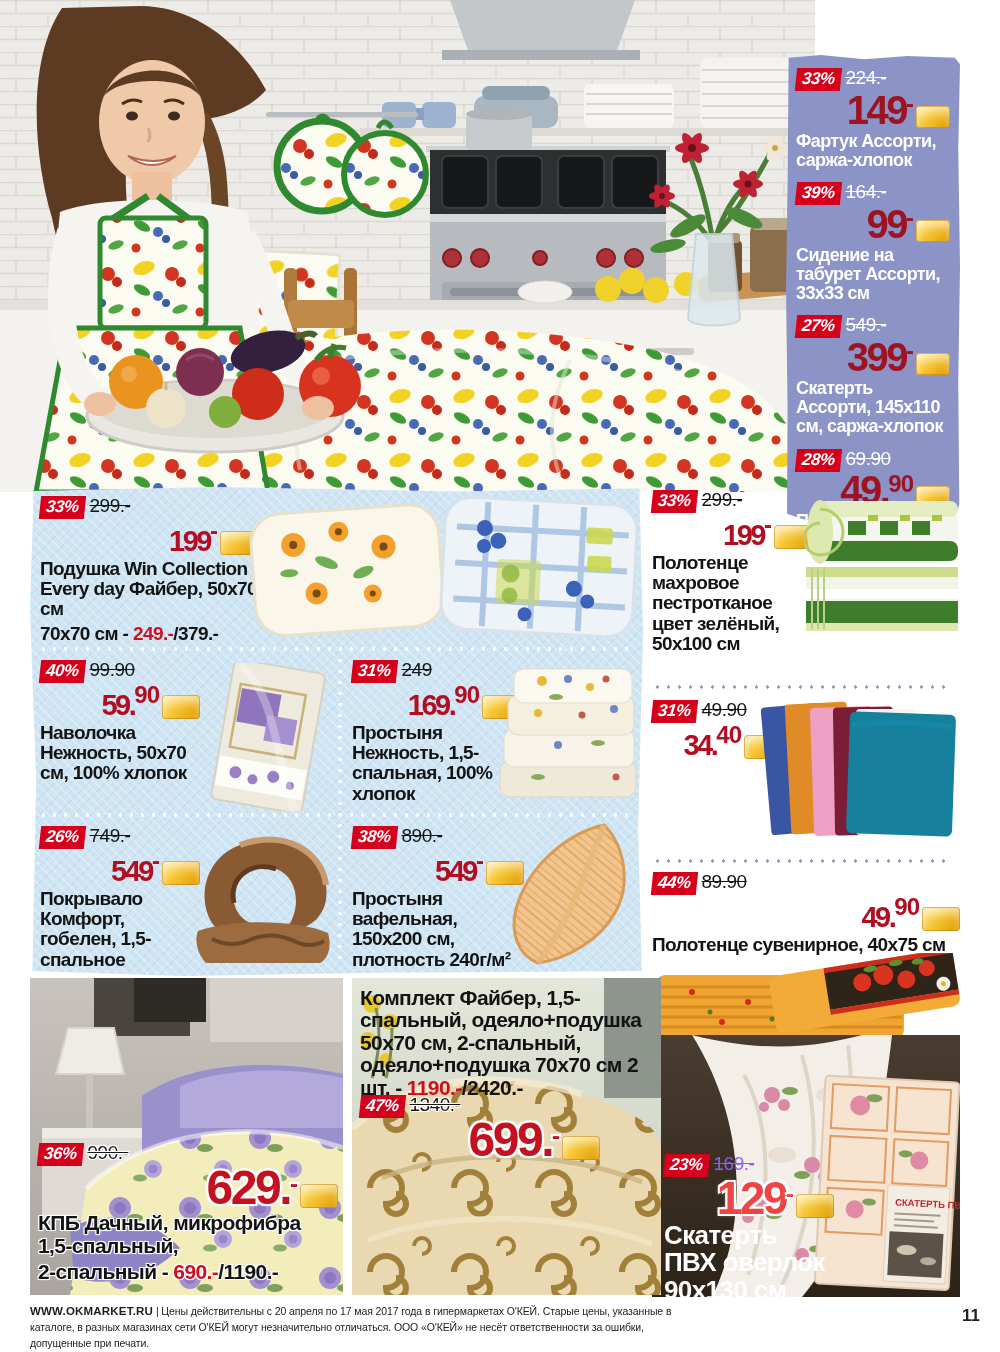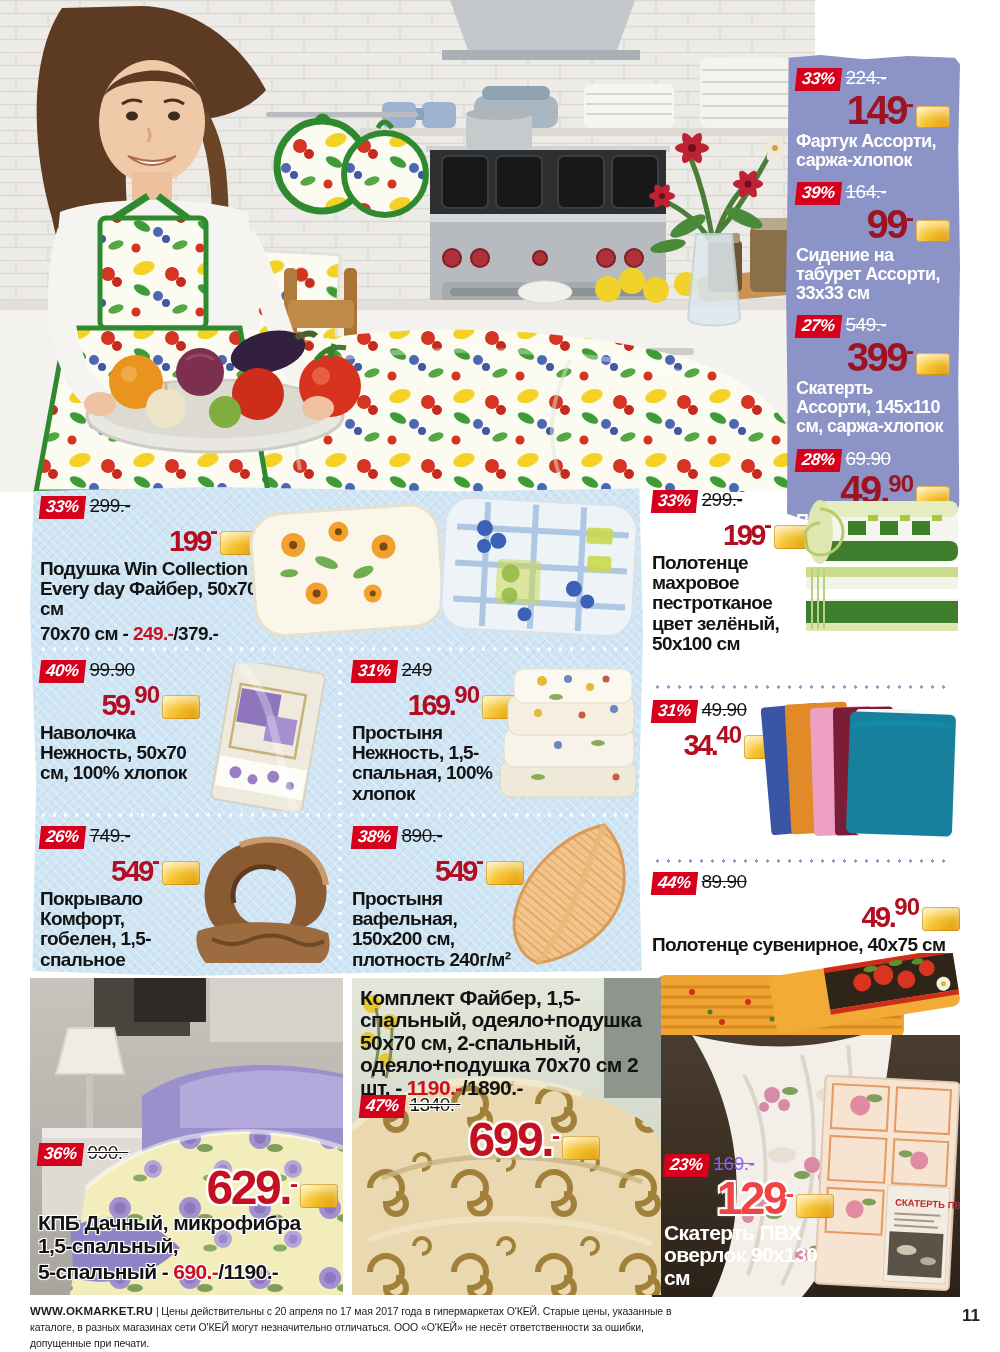--- a/index.html
+++ b/index.html
@@ -591,21 +591,21 @@
           <text x="244" y="170" font-size="9.5" font-weight="bold" fill="#c2272d">СКАТЕРТЬ ПВХ</text>
           <path d="M244 178h46M244 184h40M244 190h44" stroke="#a39a8a" stroke-width="2"></path>
           <rect x="240" y="196" width="54" height="44" fill="#5b5248"></rect>
           <ellipse cx="258" cy="214" rx="10" ry="5" fill="#cfc4b2"></ellipse>
             <ellipse cx="280" cy="224" rx="8" ry="4" fill="#b8ac98"></ellipse>
         </g>
       </svg>
       <div class="abs" style="left:12px;top:118px;width:170px">
         <div><span class="badge">23%</span><span class="old" style="color:#8b5cf6">169.-</span></div>
         <div class="priceline"><span class="price outline-red" style="color:#ef4444"><span class="main" style="font-size:46px">129</span><sup>-</sup></span><span class="card"></span></div>
-        <div class="pname whitename" style="font-size:21px">Скатерть ПВХ оверлок 90х130 см</div>
+        <div class="pname whitename" style="font-size:26px">Скатерть ПВХ оверлок 90х130 см</div>
       </div>
     </div>
   </section>
 
   <section class="abs" style="left:30px;top:978px;width:313px;height:317px">
     <svg width="313" height="317" viewBox="0 0 313 317" style="position:absolute;left:0;top:0">
       <defs>
         <linearGradient id="wall" x1="0" y1="0" x2="0" y2="1">
             <stop offset="0" stop-color="#c8c3bc"></stop>
             <stop offset="1" stop-color="#a9a49e"></stop>
@@ -631,21 +631,21 @@
       <path d="M112 118 C160 84,240 80,313 96 L313 180 L112 180 Z" fill="#9a91cc"></path>
       <path d="M150 108 C190 90,260 88,313 100 L313 150 L150 150 Z" fill="#b3aadb"></path>
       <path d="M56 210 C120 150,230 140,313 170 L313 317 L40 317 Z" fill="url(#rose)"></path>
       <path d="M56 210 C120 150,230 140,313 170" stroke="#ffffff" stroke-width="5" fill="none" opacity=".5"></path>
       <path d="M40 250 C80 230,120 240,150 270 C120 300,80 310,44 300 Z" fill="#8d84c6"></path>
     </svg>
     <div class="abs" style="left:8px;top:164px;width:300px">
       <div><span class="badge">36%</span><span class="old outline-dark">990.-</span></div>
       <div class="priceline"><span class="price outline-red"><span class="main" style="font-size:48px">629.</span><sup>-</sup></span><span class="card"></span></div>
       <div class="pname outline-dark" style="font-size:21px">КПБ Дачный, микрофибра 1,5-спальный,</div>
-      <div class="pname outline-dark" style="font-size:21px"><span>5-спальный - </span><span class="redtxt">690.-</span><span>/1190.-</span></div>
+      <div class="pname outline-dark" style="font-size:21px"><span>2-спальный - </span><span class="redtxt">690.-</span><span>/1190.-</span></div>
     </div>
   </section>
 
   <section class="abs" style="left:352px;top:978px;width:309px;height:317px">
     <svg width="309" height="317" viewBox="0 0 309 317" style="position:absolute;left:0;top:0">
       <defs>
         <linearGradient id="bgm" x1="0" y1="0" x2="0" y2="1">
             <stop offset="0" stop-color="#e3e7da"></stop>
             <stop offset="1" stop-color="#c6cdc0"></stop>
           </linearGradient>
@@ -666,21 +666,21 @@
       <g stroke="#7d8b55" stroke-width="3" fill="none">
           <path d="M24 30 C30 60,26 80,20 100"></path>
           <path d="M40 50 C40 70,38 86,34 100"></path>
         </g>
       <path d="M0 150 C60 96,150 92,230 116 C280 132,309 150,309 170 L309 317 L0 317 Z" fill="url(#swirl)"></path>
       <path d="M0 150 C60 96,150 92,230 116" stroke="#f6ecd2" stroke-width="7" fill="none" opacity=".7"></path>
       <path d="M30 200 C100 170,210 172,290 204" stroke="#c9b384" stroke-width="5" fill="none" opacity=".8"></path>
       <path d="M16 262 C96 232,216 234,300 266" stroke="#f3e9cf" stroke-width="6" fill="none" opacity=".6"></path>
     </svg>
     <div class="abs" style="left:8px;top:5px;width:298px">
-      <div class="pname" style="font-size:21px"><span>Комплект Файбер, 1,5-спальный, одеяло+подушка 50х70 см, 2-спальный, одеяло+подушка 70х70 см 2 шт. - </span><span class="redtxt">1190.-</span><span>/1890.-</span></div>
+      <div class="pname" style="font-size:21px"><span>Комплект Файбер, 1,5-спальный, одеяло+подушка 50х70 см, 2-спальный, одеяло+подушка 70х70 см 2 шт. - </span><span class="redtxt">1190.-</span><span>/2420.-</span></div>
     </div>
     <div class="abs" style="left:8px;top:116px;width:240px">
       <div><span class="badge">47%</span><span class="old outline-dark">1340.-</span></div>
       <div class="priceline"><span class="price outline-red"><span class="main" style="font-size:48px">699.</span><sup>-</sup></span><span class="card"></span></div>
     </div>
   </section>
 
   <footer class="abs footer">
     <b>WWW.OKMARKET.RU</b>
     <span>| Цены действительны с 20 апреля по 17 мая 2017 года в гипермаркетах О'КЕЙ. Старые цены, указанные в каталоге, в разных магазинах сети О'КЕЙ могут незначительно отличаться. ООО «О'КЕЙ» не несёт ответственности за ошибки, допущенные при печати.</span>

